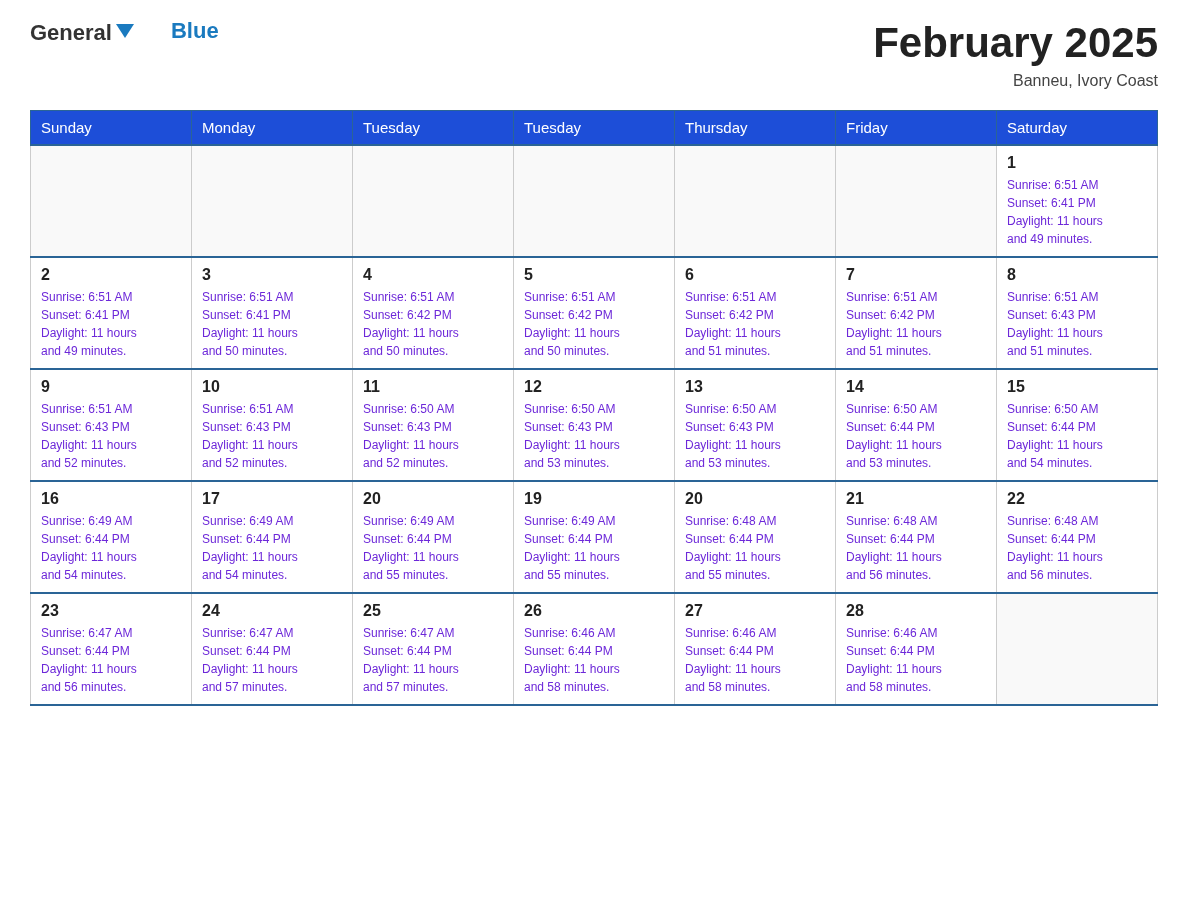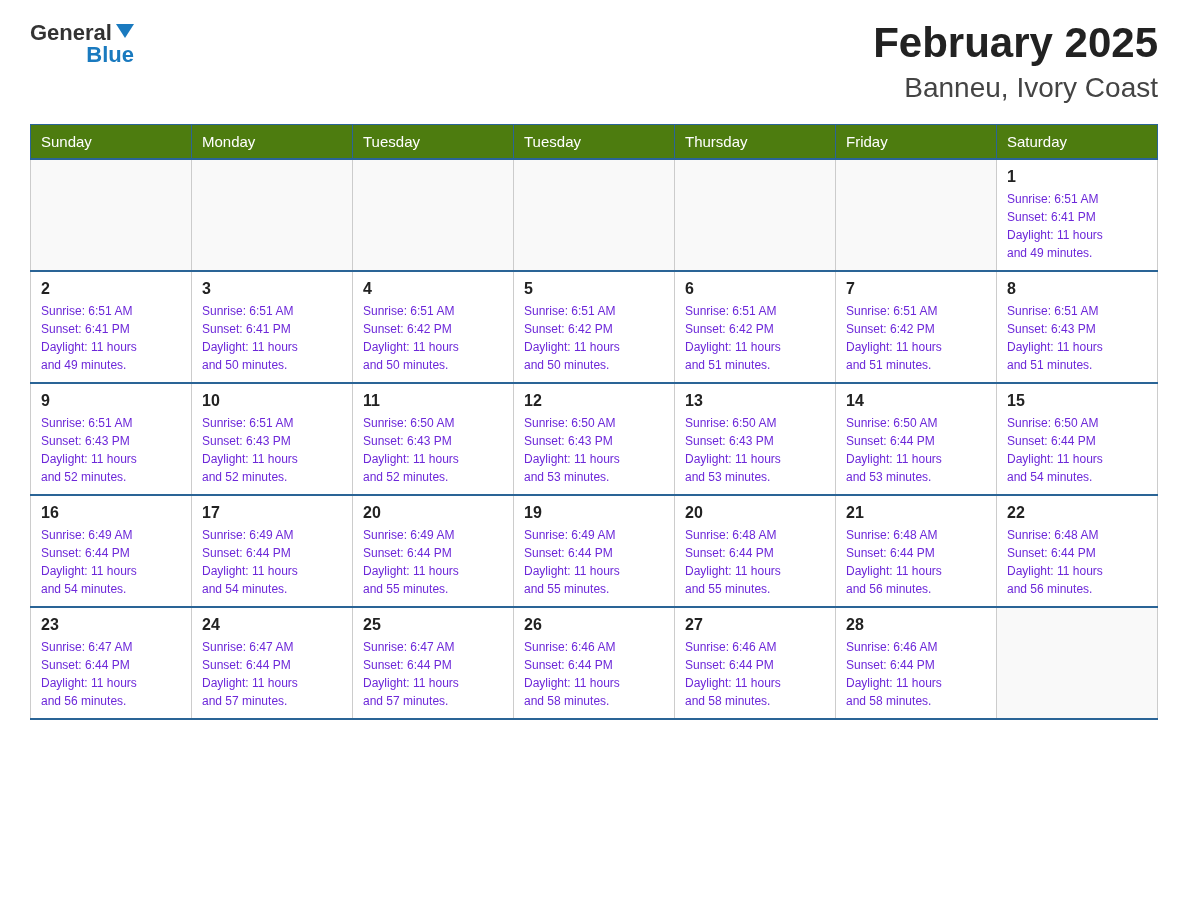--- a/index.html
+++ b/index.html
@@ -29,30 +29,30 @@
     .title-block {
       text-align: right;
     }
     .month-title {
       font-size: 42px;
       font-weight: bold;
       color: #222;
       line-height: 1.1;
     }
     .location {
-      font-size: 28px;
+      font-size: 16px;
       color: #444;
       margin-top: 6px;
     }
     .calendar {
       width: 100%;
       border-collapse: collapse;
     }
     .calendar th {
-      background-color: #4d7c0f;
+      background-color: #1d4ed8;
       color: #fff;
       font-size: 15px;
       font-weight: normal;
       padding: 8px 10px;
       text-align: left;
       border: 1px solid #2a6496;
     }
     .calendar td {
       vertical-align: top;
       padding: 8px 10px;
@@ -72,22 +72,22 @@
     .day-info {
       font-size: 12px;
       color: #6d28d9;
       line-height: 1.5;
     }
     .empty-cell {
       background: #f9f9f9;
     }
     .logo-wrapper {
       display: flex;
-      flex-direction: column;
-      align-items: flex-end;
+      align-items: center;
+      gap: 37px;
     }
     .logo-line1 {
       display: flex;
       align-items: center;
     }
     .logo-triangle {
       display: inline-block;
       margin-left: 4px;
     }
   </style>

